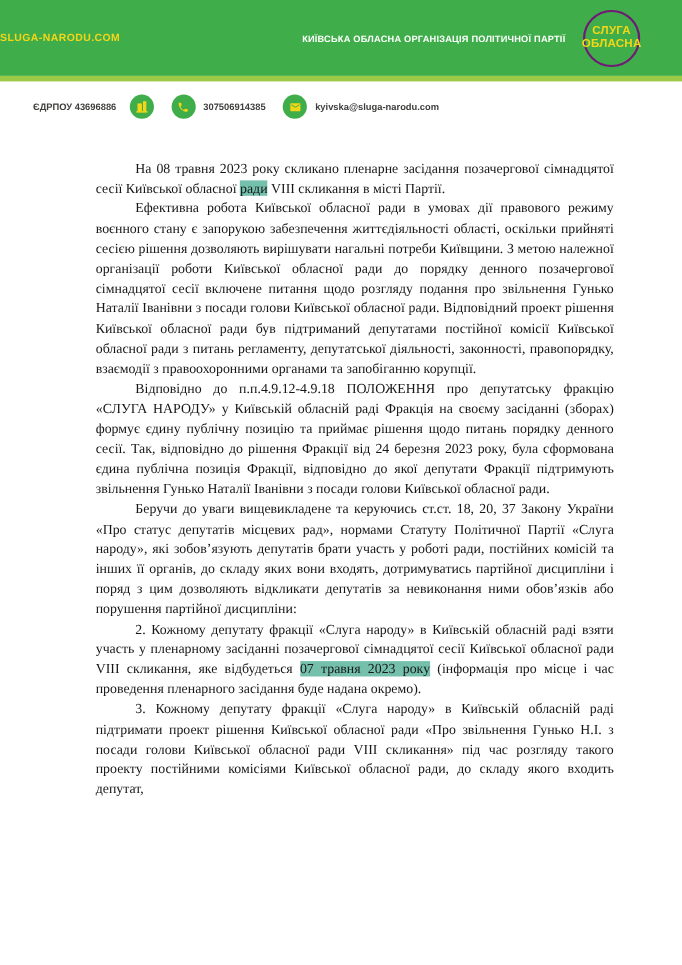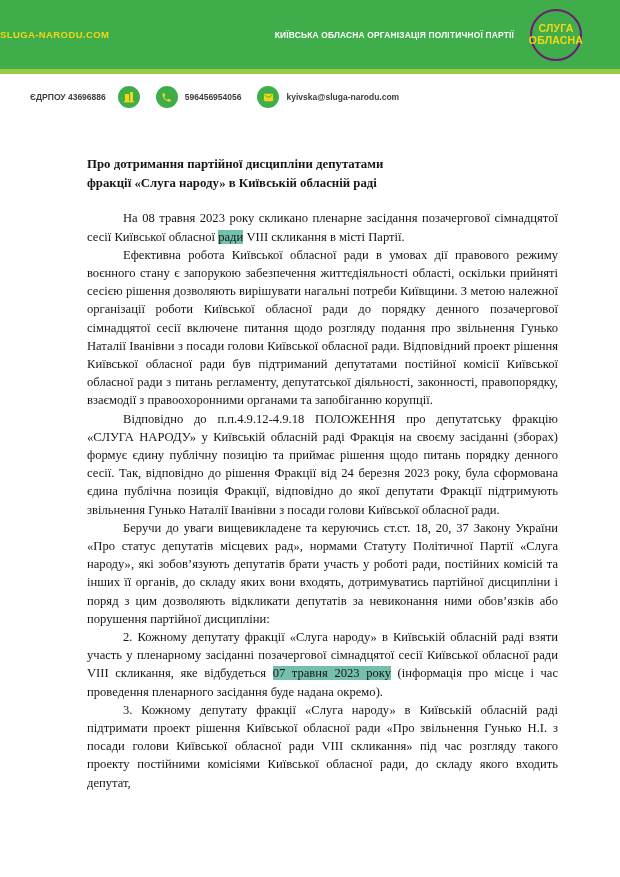--- a/index.html
+++ b/index.html
@@ -132,36 +132,32 @@
           <rect x="1" y="10" width="10" height="1.4"></rect>
         </g>
       </svg>
     </span>
 
     <span class="icon-circle m-l-16">
       <svg width="11" height="11" viewBox="0 0 24 24">
         <path fill="#f5d617" d="M6.6 10.8c1.5 2.9 3.8 5.2 6.7 6.7l2.2-2.2c.3-.3.7-.4 1-.2 1.1.4 2.3.6 3.5.6.6 0 1 .4 1 1V20c0 .6-.4 1-1 1C10.6 21 3 13.4 3 4c0-.6.4-1 1-1h3.5c.6 0 1 .4 1 1 0 1.2.2 2.4.6 3.5.1.3 0 .7-.2 1l-2.3 2.3z"></path>
       </svg>
     </span>
-    <span class="m-l-7">596456954056</span>
+    <span class="m-l-7">307506914385</span>
 
     <span class="icon-circle m-l-16">
       <svg width="11" height="11" viewBox="0 0 24 24">
         <path fill="#f5d617" d="M20 4H4c-1.1 0-2 .9-2 2v12c0 1.1.9 2 2 2h16c1.1 0 2-.9 2-2V6c0-1.1-.9-2-2-2zm0 4-8 5-8-5V6l8 5 8-5v2z"></path>
       </svg>
     </span>
     <span class="m-l-7">kyivska@sluga-narodu.com</span>
   </div>
 
   <div class="doc">
 
-    <div class="doc-subject">
-      <span>Про дотримання партійної дисципліни депутатами</span><br>
-      <span>фракції «Слуга народу» в Київській обласній раді</span>
-    </div>
 
     <div class="doc-body">
       <p><span>На 08 травня 2023 року скликано пленарне засідання позачергової сімнадцятої сесії Київської обласної </span><span class="hl">ради</span><span> VIII скликання в місті Партії.</span></p>
 
       <p>Ефективна робота Київської обласної ради в умовах дії правового режиму воєнного стану є запорукою забезпечення життєдіяльності області, оскільки прийняті сесією рішення дозволяють вирішувати нагальні потреби Київщини. З метою належної організації роботи Київської обласної ради  до порядку денного позачергової сімнадцятої сесії включене питання щодо розгляду подання про звільнення Гунько Наталії Іванівни з посади голови Київської обласної ради. Відповідний проект рішення Київської обласної ради був підтриманий депутатами постійної комісії Київської обласної ради з питань регламенту, депутатської діяльності, законності, правопорядку, взаємодії з правоохоронними органами та запобіганню корупції.</p>
 
       <p>Відповідно до п.п.4.9.12-4.9.18 ПОЛОЖЕННЯ про депутатську фракцію «СЛУГА НАРОДУ» у Київській обласній раді Фракція на своєму засіданні (зборах) формує єдину публічну позицію та приймає рішення щодо питань порядку денного сесії. Так, відповідно до рішення Фракції від 24 березня 2023 року, була сформована єдина публічна позиція Фракції, відповідно до якої депутати Фракції підтримують звільнення Гунько Наталії Іванівни з посади голови Київської обласної ради.</p>
 
       <p>Беручи до уваги вищевикладене та керуючись ст.ст. 18, 20, 37 Закону України «Про статус депутатів місцевих рад», нормами Статуту Політичної Партії «Слуга народу», які зобов’язують депутатів брати участь у роботі ради, постійних комісій та інших її органів, до складу яких вони входять, дотримуватись партійної дисципліни і поряд з цим дозволяють відкликати депутатів за невиконання ними обов’язків або порушення партійної дисципліни:</p>
 

